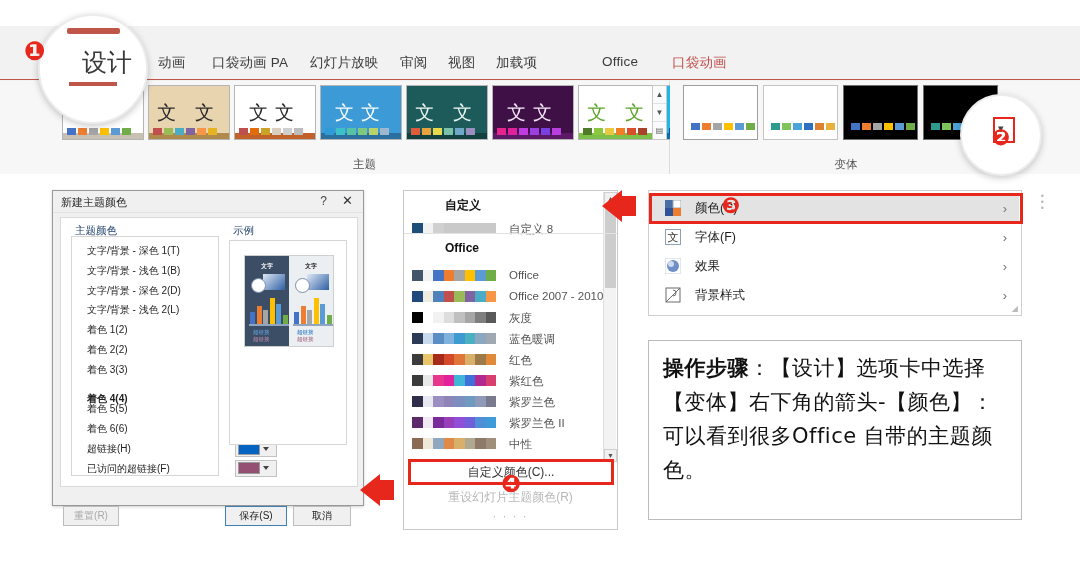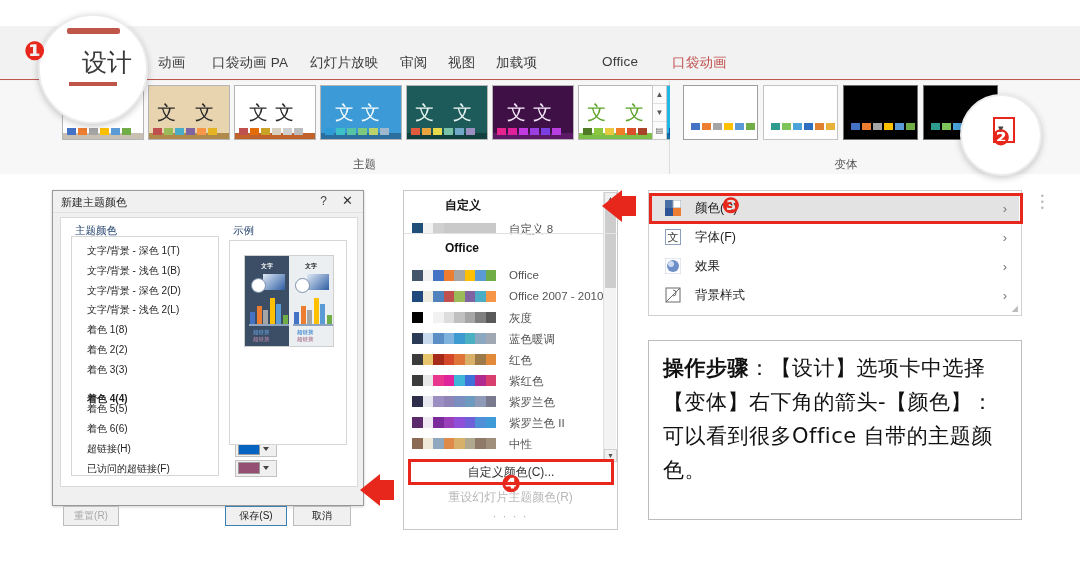--- a/index.html
+++ b/index.html
@@ -432,21 +432,21 @@
             </div>
           </div>
           <div class="crow" style="top: 81.4px;">
             <div class="lab">文字/背景 - 浅色 2(L)</div>
             <div class="cbtn">
               <div class="sw" style="background: rgb(238, 240, 243);"></div>
               <div class="ar"></div>
             </div>
           </div>
           <div class="crow" style="top: 101.2px;">
-            <div class="lab">着色 1(8)</div>
+            <div class="lab">着色 1(2)</div>
             <div class="cbtn">
               <div class="sw" style="background: rgb(68, 114, 196);"></div>
               <div class="ar"></div>
             </div>
           </div>
           <div class="crow" style="top: 121px;">
             <div class="lab">着色 2(2)</div>
             <div class="cbtn">
               <div class="sw" style="background: rgb(244, 113, 28);"></div>
               <div class="ar"></div>

